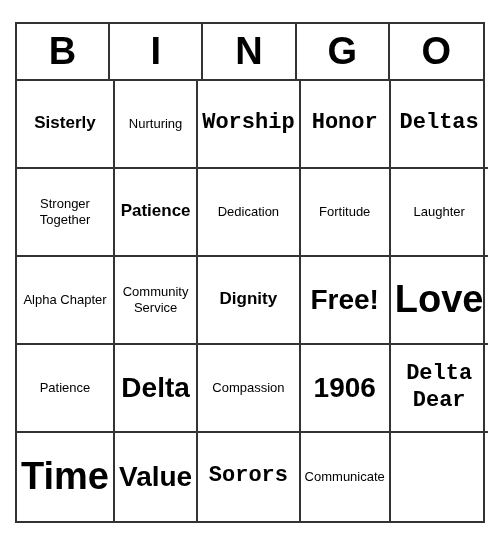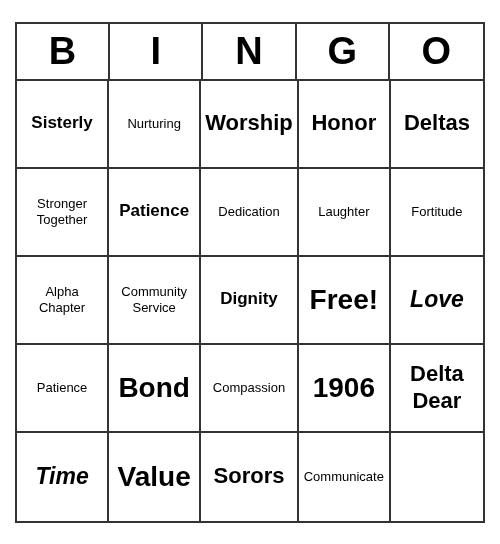--- a/index.html
+++ b/index.html
@@ -52,29 +52,29 @@
     .bingo-cell:nth-child(n+21) {
       border-bottom: none;
     }
     .cell-text {
       font-size: 13px;
       line-height: 1.2;
     }
     .cell-text.large {
       font-size: 22px;
       font-weight: bold;
+      font-family: Liberation Mono, monospace;
     }
     .cell-text.xlarge {
       font-size: 28px;
       font-weight: bold;
     }
     .cell-text.xxlarge {
-      font-size: 23px;
+      font-size: 38px;
       font-weight: bold;
-      font-style: italic;
     }
     .cell-text.medium {
       font-size: 17px;
       font-weight: bold;
     }
     .cell-text.free {
       font-size: 28px;
       font-weight: bold;
     }
   </style>
@@ -108,45 +108,45 @@
       <div class="bingo-cell">
         <span class="cell-text">Stronger Together</span>
       </div>
       <div class="bingo-cell">
         <span class="cell-text medium">Patience</span>
       </div>
       <div class="bingo-cell">
         <span class="cell-text">Dedication</span>
       </div>
       <div class="bingo-cell">
-        <span class="cell-text">Laughter</span>
+        <span class="cell-text">Fortitude</span>
       </div>
       <div class="bingo-cell">
-        <span class="cell-text">Fortitude</span>
+        <span class="cell-text">Laughter</span>
       </div>
       <div class="bingo-cell">
         <span class="cell-text">Alpha Chapter</span>
       </div>
       <div class="bingo-cell">
         <span class="cell-text">Community Service</span>
       </div>
       <div class="bingo-cell">
         <span class="cell-text medium">Dignity</span>
       </div>
       <div class="bingo-cell">
         <span class="cell-text free">Free!</span>
       </div>
       <div class="bingo-cell">
         <span class="cell-text xxlarge">Love</span>
       </div>
       <div class="bingo-cell">
         <span class="cell-text">Patience</span>
       </div>
       <div class="bingo-cell">
-        <span class="cell-text xlarge">Bond</span>
+        <span class="cell-text xlarge">Delta</span>
       </div>
       <div class="bingo-cell">
         <span class="cell-text">Compassion</span>
       </div>
       <div class="bingo-cell">
         <span class="cell-text xlarge">1906</span>
       </div>
       <div class="bingo-cell">
         <span class="cell-text large">Delta Dear</span>
       </div>

